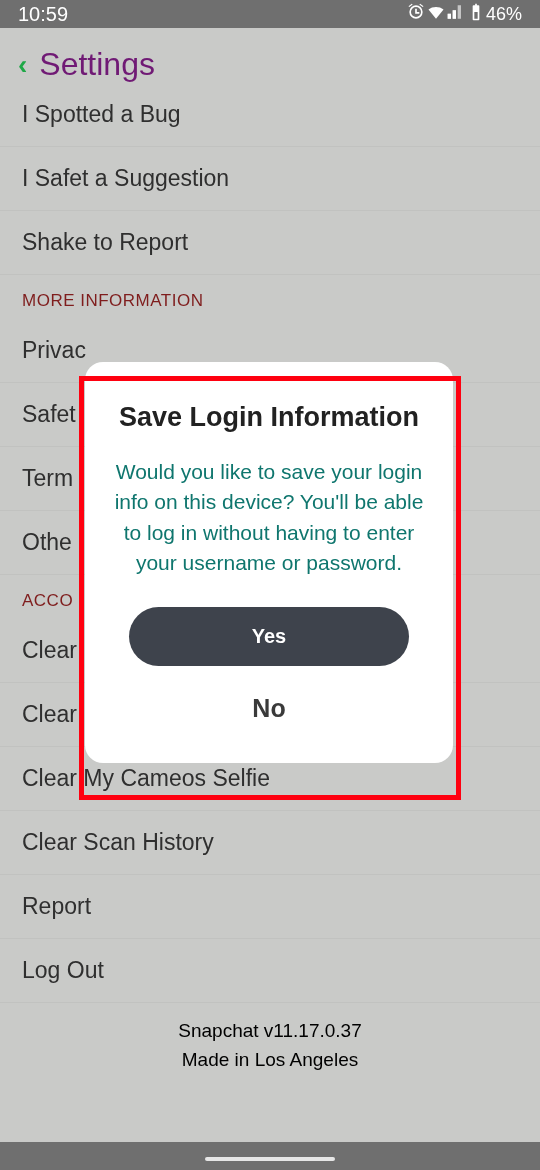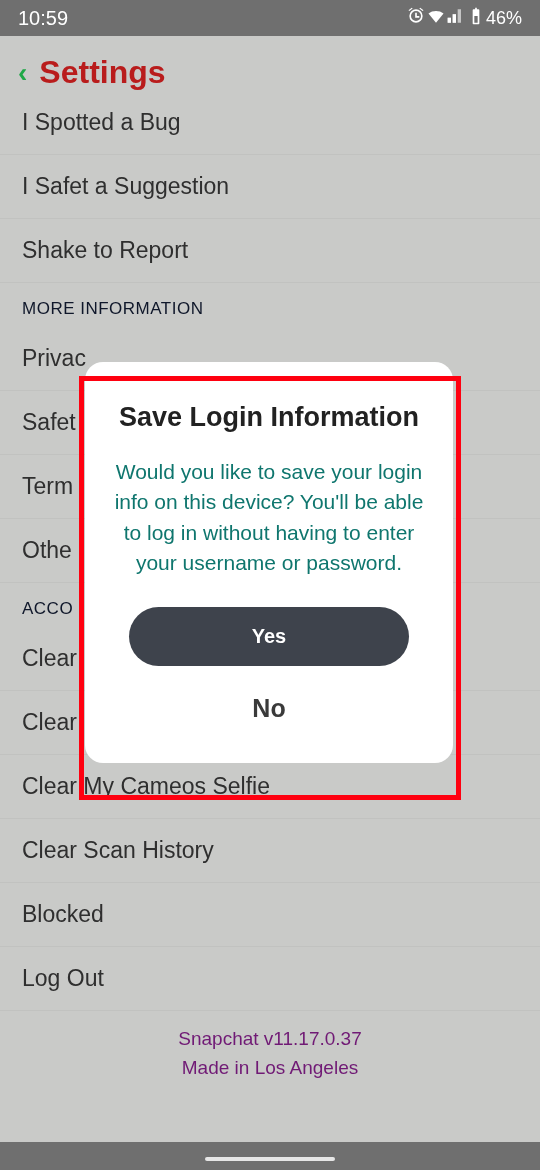--- a/index.html
+++ b/index.html
@@ -5,58 +5,58 @@
     * { margin: 0; padding: 0; box-sizing: border-box; }
     body {
       width: 540px;
       height: 1170px;
       background: #c9cac8;
       font-family: -apple-system, BlinkMacSystemFont, "Segoe UI", Helvetica, Arial, sans-serif;
       position: relative;
       overflow: hidden;
     }
     .status-bar {
-      height: 36px;
+      height: 28px;
       background: #6f6f6f;
       display: flex;
       justify-content: space-between;
       align-items: center;
       padding: 0 18px;
       color: #fff;
       font-size: 20px;
       font-weight: 500;
     }
     .status-right { display: flex; align-items: center; font-size: 18px; }
     .header {
       display: flex;
       align-items: center;
       padding: 18px 18px 12px 18px;
       gap: 12px;
     }
     .back-chevron { color: #1fa847; font-size: 28px; font-weight: 700; }
-    .header-title { color: #b91c1c; font-size: 32px; font-weight: 700; }
+    .header-title { color: #701a75; font-size: 32px; font-weight: 400; }
     .list { }
     .row {
       padding: 18px 22px;
       border-bottom: 1px solid rgba(0,0,0,0.04);
       font-size: 23px;
       color: #2f2f2f;
       font-weight: 500;
     }
     .row.cut { padding-top: 6px; }
     .section-label {
       padding: 16px 22px 8px 22px;
       font-size: 17px;
-      color: #0f172a;
+      color: #7f1d1d;
       letter-spacing: 0.5px;
       font-weight: 500;
     }
     .footer {
       text-align: center;
-      color: #701a75;
+      color: #000000;
       font-size: 19px;
       padding: 14px 0 22px 0;
       line-height: 1.5;
     }
     .bottom-bar {
       position: absolute;
       left: 0; right: 0; bottom: 0;
       height: 28px;
       background: #6f6f6f;
     }
@@ -152,21 +152,21 @@
   <div class="section-label">MORE INFORMATION</div>
   <div class="row">Privac</div>
   <div class="row">Safet</div>
   <div class="row">Term</div>
   <div class="row">Othe</div>
   <div class="section-label">ACCO</div>
   <div class="row">Clear</div>
   <div class="row">Clear</div>
   <div class="row">Clear My Cameos Selfie</div>
   <div class="row">Clear Scan History</div>
-  <div class="row">Blocked</div>
+  <div class="row">Report</div>
   <div class="row">Log Out</div>
 </div>
 
 <div class="footer">
   <div>Snapchat v11.17.0.37</div>
   <div>Made in Los Angeles</div>
 </div>
 
 <div class="bottom-bar">
   <div class="home-indicator"></div>

